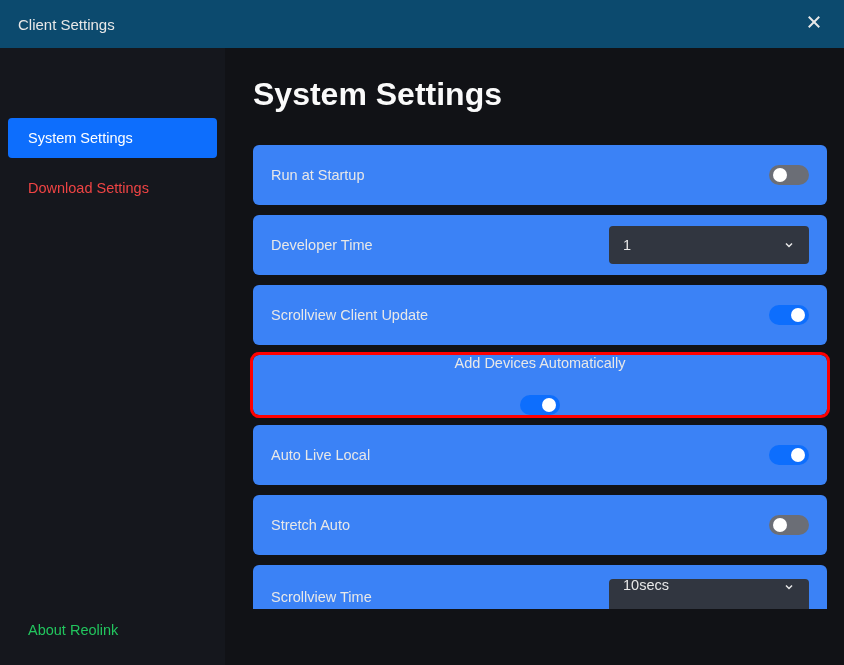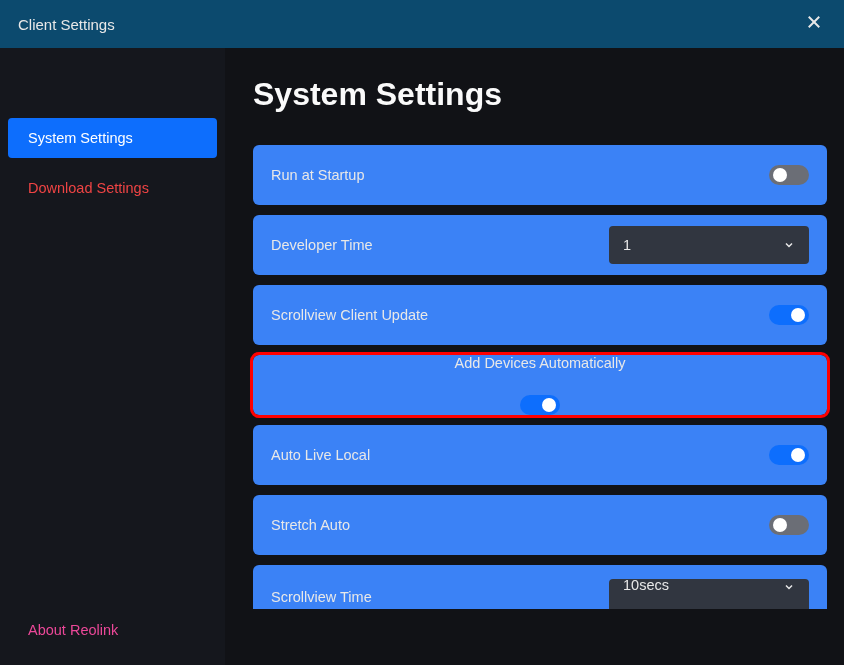--- a/index.html
+++ b/index.html
@@ -68,21 +68,21 @@
 }
 .sidebar-spacer {
   flex: 1;
 }
 .sidebar-footer {
   height: 50px;
   display: flex;
   align-items: center;
   padding-left: 20px;
   font-size: 14.5px;
-  color: #ec4899;
+  color: #22c55e;
   cursor: pointer;
   margin: 0 8px 10px 8px;
 }
 .main {
   flex: 1;
   background: #111216;
   padding: 28px 17px 0 28px;
   overflow: hidden;
 }
 .page-title {

